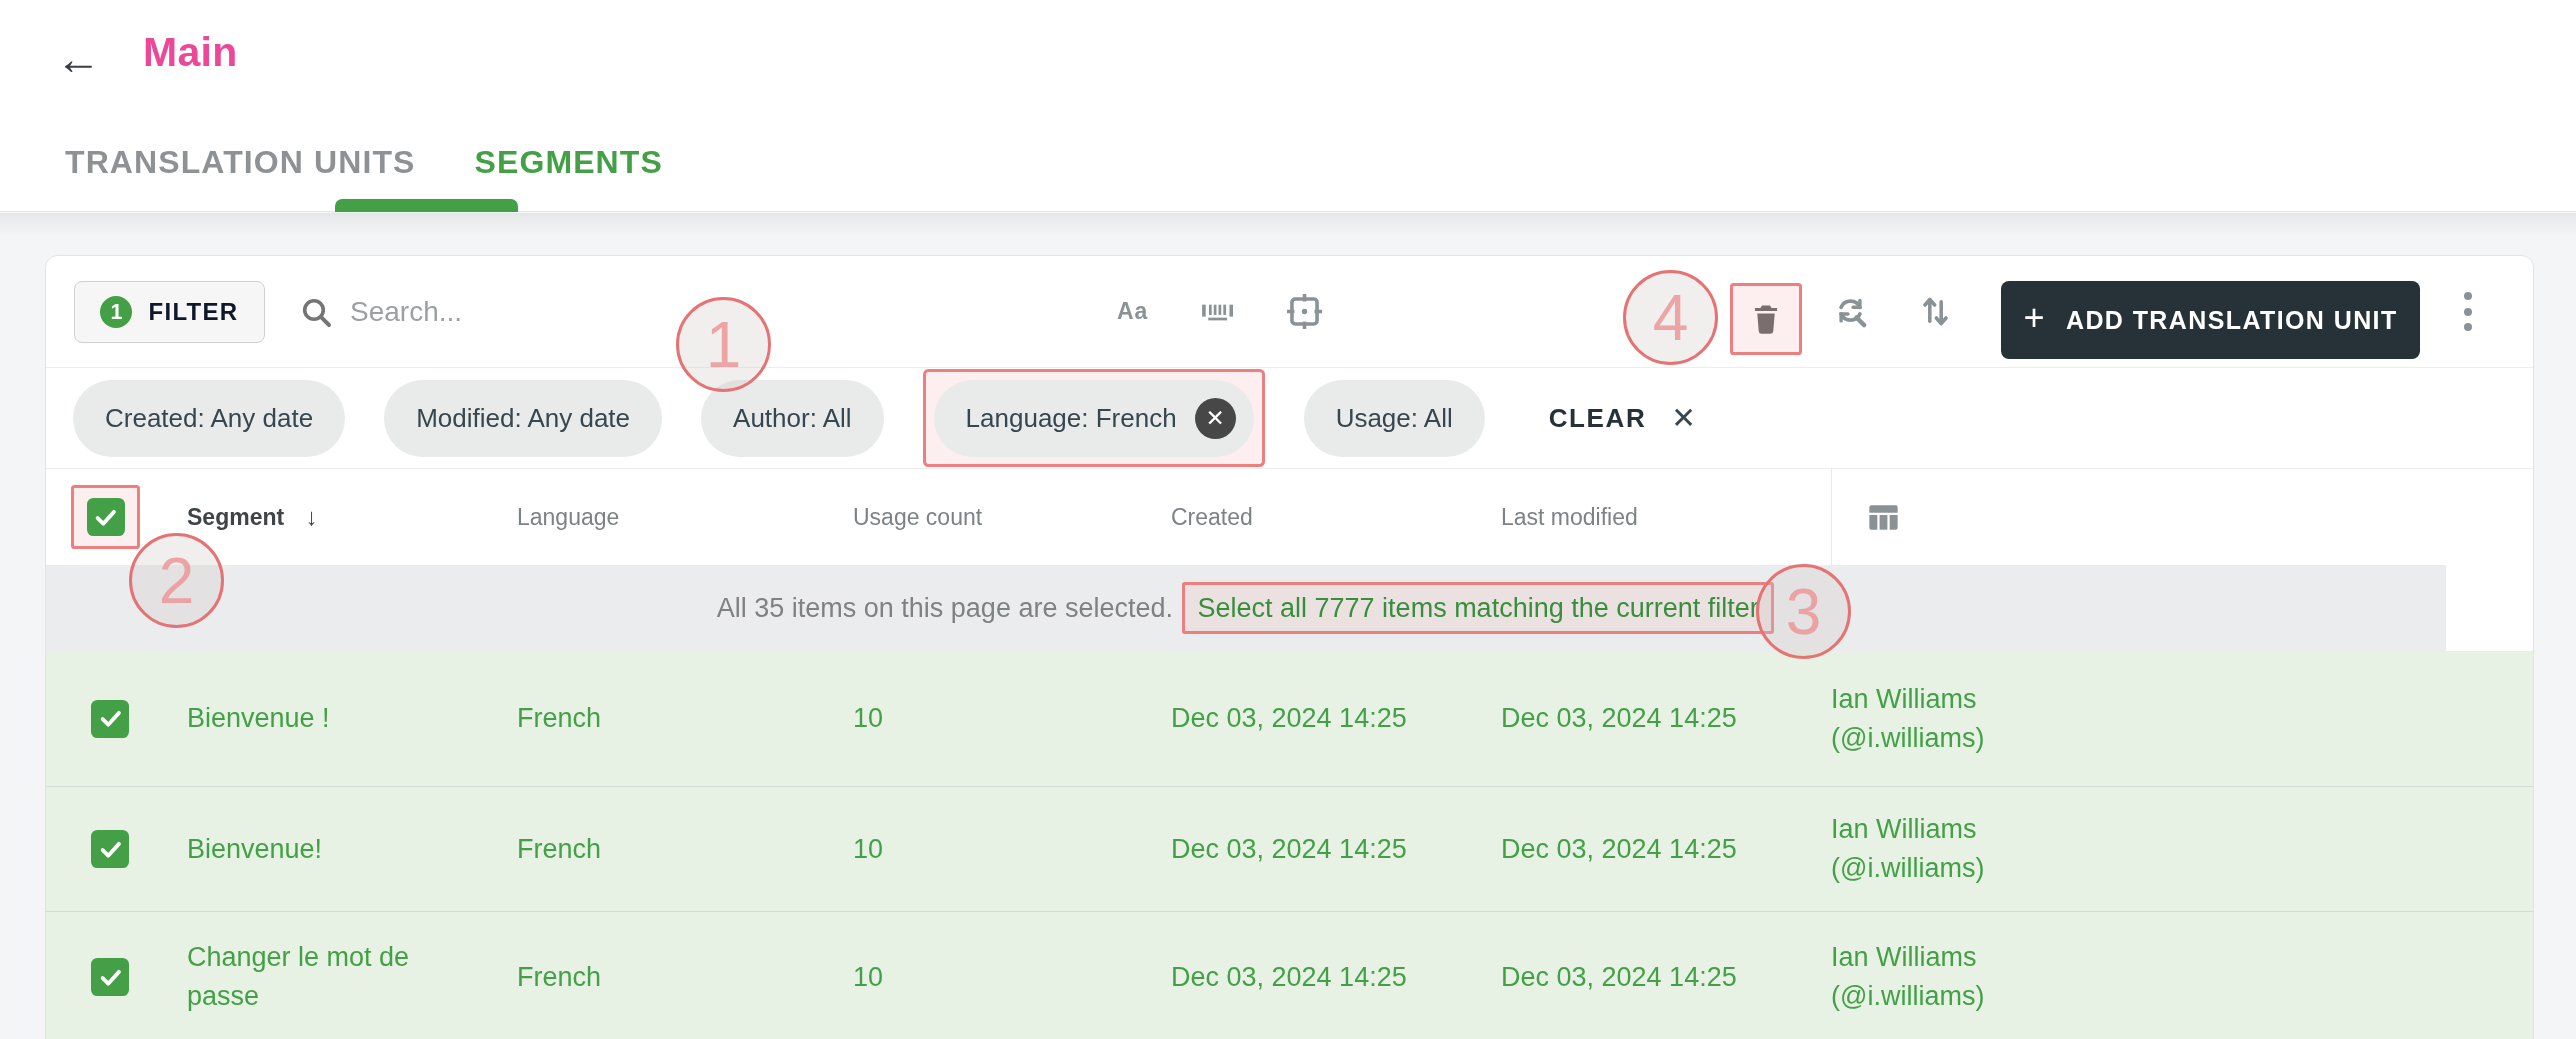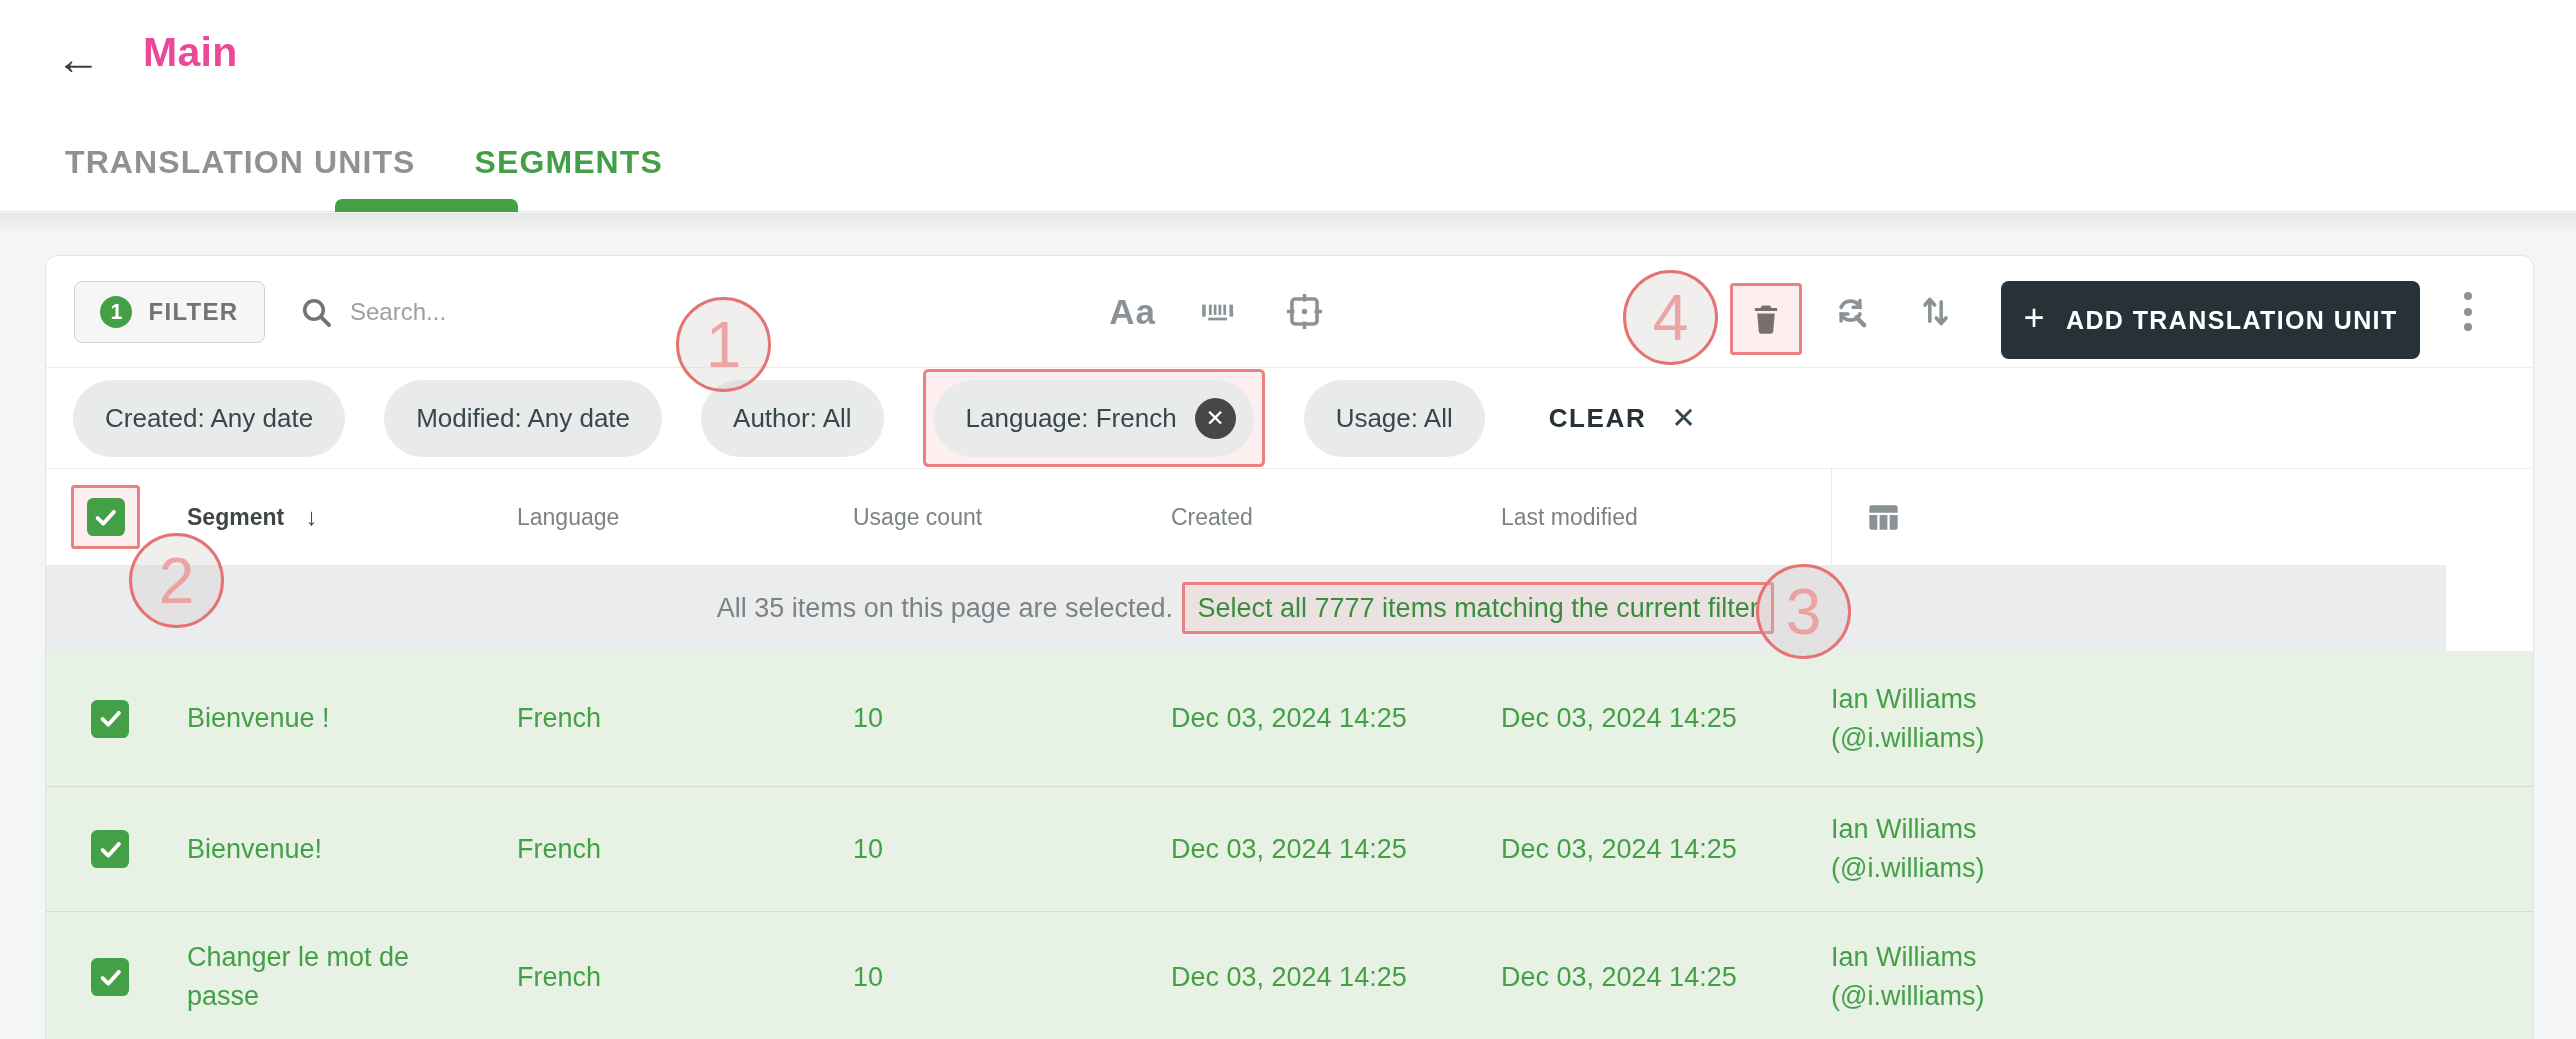--- a/index.html
+++ b/index.html
@@ -17,26 +17,26 @@
   .tab.active { color:#43a047; }
   .tab-indicator { position:absolute; left:335px; top:199px; width:183px; height:12.5px; background:#43a047; border-radius:7.2px 7.2px 0 0; }
 
   
   .card { position:absolute; left:45px; top:255px; width:2489px; height:805px; background:#ffffff; border:0.9px solid #e1e3e4; border-radius:12.5px 12.5px 0 0; overflow:hidden; }
 
   
   .toolbar { position:relative; height:112px; border-bottom:0.9px solid #eceeee; }
   .filter-btn { position:absolute; left:28px; top:25px; width:191px; height:62px; background:#f6f6f6; border:0.9px solid #cfd2d3; border-radius:8px; display:flex; align-items:center; justify-content:center; gap:16px; cursor:pointer; }
   .filter-badge { width:32px; height:32px; border-radius:50%; background:#43a047; color:#fff; font-size:21.5px; font-weight:700; display:flex; align-items:center; justify-content:center; }
-  .filter-label { font-size:24px; font-weight:700; letter-spacing:1.3px; color:#737373; }
+  .filter-label { font-size:24px; font-weight:700; letter-spacing:1.3px; color:#0f172a; }
   .search-icon { position:absolute; left:253px; top:39px; width:36px; height:36px; }
-  .search-input { position:absolute; left:304px; top:27px; width:572px; height:57px; border:none; outline:none; font-size:24px; color:#3c4043; font-family:inherit; background:transparent; }
+  .search-input { position:absolute; left:304px; top:27px; width:572px; height:57px; border:none; outline:none; font-size:28px; color:#3c4043; font-family:inherit; background:transparent; }
   .search-input::placeholder { color:#9aa0a4; }
   .tb-icon { position:absolute; top:27px; width:63px; height:57px; display:flex; align-items:center; justify-content:center; cursor:pointer; color:#8a9296; }
-  .icon-aa { left:1055px; font-size:35px; font-weight:600; letter-spacing:0.9px; }
+  .icon-aa { left:1055px; font-size:23px; font-weight:600; letter-spacing:0.9px; }
   .icon-barcode { left:1140px; }
   .icon-target { left:1227px; }
   .trash-wrap { position:absolute; left:1684px; top:27px; width:72px; height:72px; border:3.6px solid #ec7f7f; background:rgba(240,128,128,0.13); border-radius:3.6px; display:flex; align-items:center; justify-content:center; cursor:pointer; }
   .icon-replace { left:1773px; }
   .icon-sort { left:1858px; }
   .add-btn { position:absolute; left:1955px; top:25px; width:419px; height:78px; background:#263238; border:none; border-radius:8px; color:#fff; display:flex; align-items:center; justify-content:center; gap:21.5px; cursor:pointer; }
   .add-plus { font-size:36px; font-weight:400; line-height:1; margin-top:-3.6px; }
   .add-label { font-size:25px; font-weight:700; letter-spacing:1.4px; font-family:inherit; }
   .kebab { position:absolute; left:2404px; top:27px; width:36px; height:57px; display:flex; flex-direction:column; align-items:center; justify-content:center; gap:7.2px; cursor:pointer; }
   .kebab i { width:8px; height:8px; border-radius:50%; background:#8a9296; }

